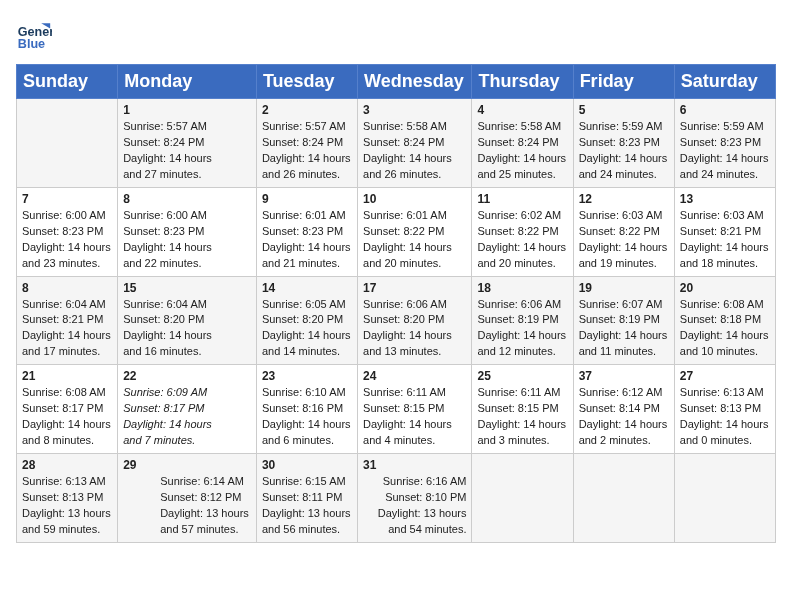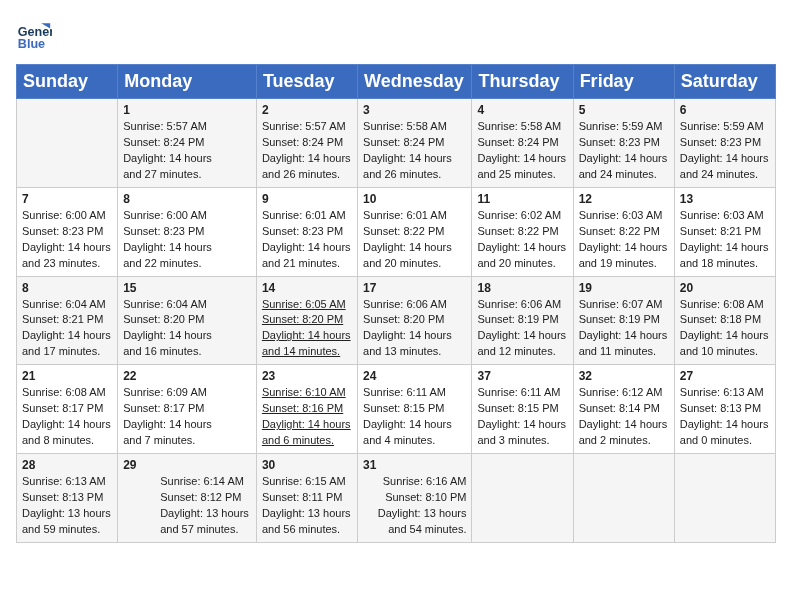--- a/index.html
+++ b/index.html
@@ -224,21 +224,21 @@
         </td>
         <td>
           <span class="day-num">15</span>
           <div class="cell-content" style="white-space: pre-line;">Sunrise: 6:04 AM
 Sunset: 8:20 PM
 Daylight: 14 hours
 and 16 minutes.</div>
         </td>
         <td>
           <span class="day-num">14</span>
-          <div class="cell-content" style="white-space: pre-line; text-decoration: underline;">Sunrise: 6:05 AM
+          <div class="cell-content" style="white-space: pre-line;">Sunrise: 6:05 AM
 Sunset: 8:20 PM
 Daylight: 14 hours
 and 14 minutes.</div>
         </td>
         <td>
           <span class="day-num">17</span>
           <div class="cell-content" style="white-space: pre-line;">Sunrise: 6:06 AM
 Sunset: 8:20 PM
 Daylight: 14 hours
 and 13 minutes.</div>
@@ -268,48 +268,48 @@
       <tr>
         <td>
           <span class="day-num">21</span>
           <div class="cell-content" style="white-space: pre-line;">Sunrise: 6:08 AM
 Sunset: 8:17 PM
 Daylight: 14 hours
 and 8 minutes.</div>
         </td>
         <td>
           <span class="day-num">22</span>
-          <div class="cell-content" style="white-space: pre-line;">Sunrise: 6:09 AM
+          <div class="cell-content" style="white-space: pre-line; font-style: italic;">Sunrise: 6:09 AM
 Sunset: 8:17 PM
 Daylight: 14 hours
 and 7 minutes.</div>
         </td>
         <td>
           <span class="day-num">23</span>
-          <div class="cell-content" style="white-space: pre-line; text-decoration: underline;">Sunrise: 6:10 AM
+          <div class="cell-content" style="white-space: pre-line;">Sunrise: 6:10 AM
 Sunset: 8:16 PM
 Daylight: 14 hours
 and 6 minutes.</div>
         </td>
         <td>
           <span class="day-num">24</span>
           <div class="cell-content" style="white-space: pre-line;">Sunrise: 6:11 AM
 Sunset: 8:15 PM
 Daylight: 14 hours
 and 4 minutes.</div>
         </td>
         <td>
-          <span class="day-num">37</span>
+          <span class="day-num">25</span>
           <div class="cell-content" style="white-space: pre-line;">Sunrise: 6:11 AM
 Sunset: 8:15 PM
 Daylight: 14 hours
 and 3 minutes.</div>
         </td>
         <td>
-          <span class="day-num">32</span>
+          <span class="day-num">37</span>
           <div class="cell-content" style="white-space: pre-line;">Sunrise: 6:12 AM
 Sunset: 8:14 PM
 Daylight: 14 hours
 and 2 minutes.</div>
         </td>
         <td>
           <span class="day-num">27</span>
           <div class="cell-content" style="white-space: pre-line;">Sunrise: 6:13 AM
 Sunset: 8:13 PM
 Daylight: 14 hours

